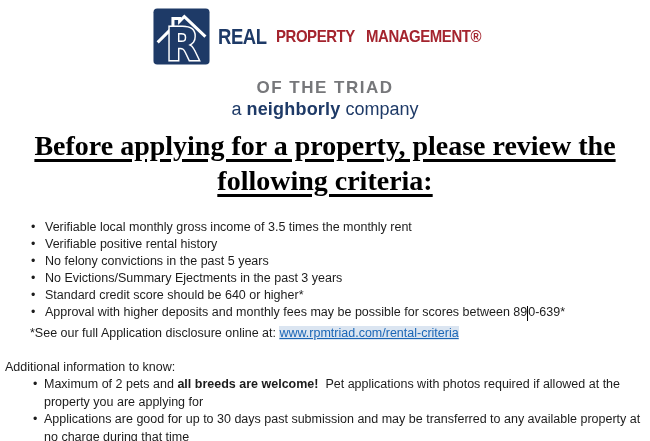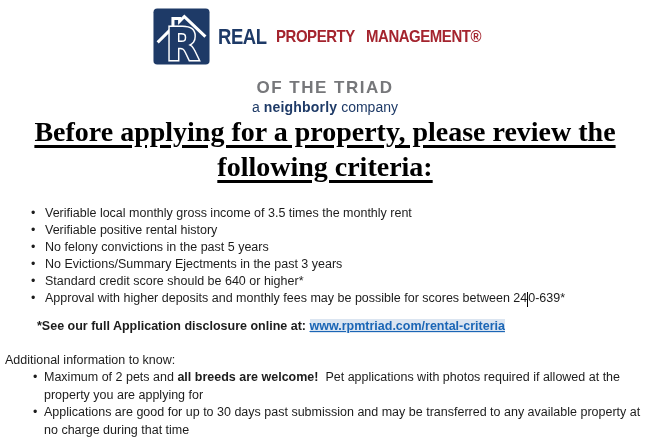--- a/index.html
+++ b/index.html
@@ -26,43 +26,43 @@
   }
   .logo-property,.logo-management{
     font-weight:bold;font-size:17px;color:var(--red);
     transform:scaleX(.88);transform-origin:left;letter-spacing:-.5px;
     margin-top:2px;
   }
   .logo-triad{
     margin-top:14px;font-weight:bold;font-size:17px;color:var(--gray);
     letter-spacing:1.5px;line-height:1;
   }
-  .logo-neighborly{margin-top:4px;font-size:14px;color:var(--navy);line-height:1;}
+  .logo-neighborly{margin-top:4px;font-size:18px;color:var(--navy);line-height:1;}
   .logo-neighborly .nb{font-weight:bold;letter-spacing:.2px;}
 
   
   .heading{
-    margin:0 0 0 0;text-align:center;color:#000;
+    margin:10px 0 0 0;text-align:center;color:#000;
     font-family:"Liberation Serif","DejaVu Serif",serif;
     font-weight:bold;font-size:28px;line-height:35px;
   }
   .heading .hl{
     text-decoration:underline;
     text-decoration-thickness:2.5px;
     text-underline-offset:4px;
   }
 
   
   .criteria{list-style:none;margin:21px 0 0 0;padding:0;}
   .criteria li{position:relative;padding-left:45px;padding-right:20px;line-height:17px;}
   .criteria li::before{
     content:"\2022";position:absolute;left:31px;top:0;
     font-size:12.5px;color:var(--ink);
   }
-  .disclosure{margin:11px;padding-left:26px;line-height:17px;font-weight:bold;}
+  .disclosure{margin:4px;padding-left:26px;line-height:17px;}
   .link{
     color:var(--link);text-decoration:underline;
     background:var(--link-bg);cursor:pointer;
   }
   .additional-heading{margin:17px 0 0 0;padding-left:5px;line-height:17px;}
   .additional{list-style:none;margin:0;padding:0;}
   .additional li{position:relative;padding-left:44px;padding-right:4px;line-height:17.5px;max-width:650px;}
   .additional li::before{
     content:"\2022";position:absolute;left:33px;top:0;
     font-size:12.5px;color:var(--ink);
@@ -99,21 +99,21 @@
   </div>
 
   <h1 class="heading"><span class="hl">Before applying for a property, please review the</span><br><span class="hl">following criteria:</span></h1>
 
   <ul class="criteria">
     <li><span>Verifiable local monthly gross income of 3.5 times the monthly rent</span></li>
     <li><span>Verifiable positive rental history</span></li>
     <li><span>No felony convictions in the past 5 years</span></li>
     <li><span>No Evictions/Summary Ejectments in the past 3 years</span></li>
     <li><span>Standard credit score should be 640 or higher*</span></li>
-    <li><span>Approval with higher deposits and monthly fees may be possible for scores between 24</span><span class="caret"></span><span>0-639*</span></li>
+    <li><span>Approval with higher deposits and monthly fees may be possible for scores between 89</span><span class="caret"></span><span>0-639*</span></li>
   </ul>
 
   <p class="disclosure"><span>*See our full Application disclosure online at: </span><a class="link">www.rpmtriad.com/rental-criteria</a></p>
 
   <p class="additional-heading">Additional information to know:</p>
   <ul class="additional">
     <li><span>Maximum of 2 pets and </span><b class="strong">all breeds are welcome!</b><span class="keep-spaces">  Pet applications with photos required if allowed at the property you are applying for</span></li>
     <li><span>Applications are good for up to 30 days past submission and may be transferred to any available property at no charge during that time</span></li>
   </ul>
 

